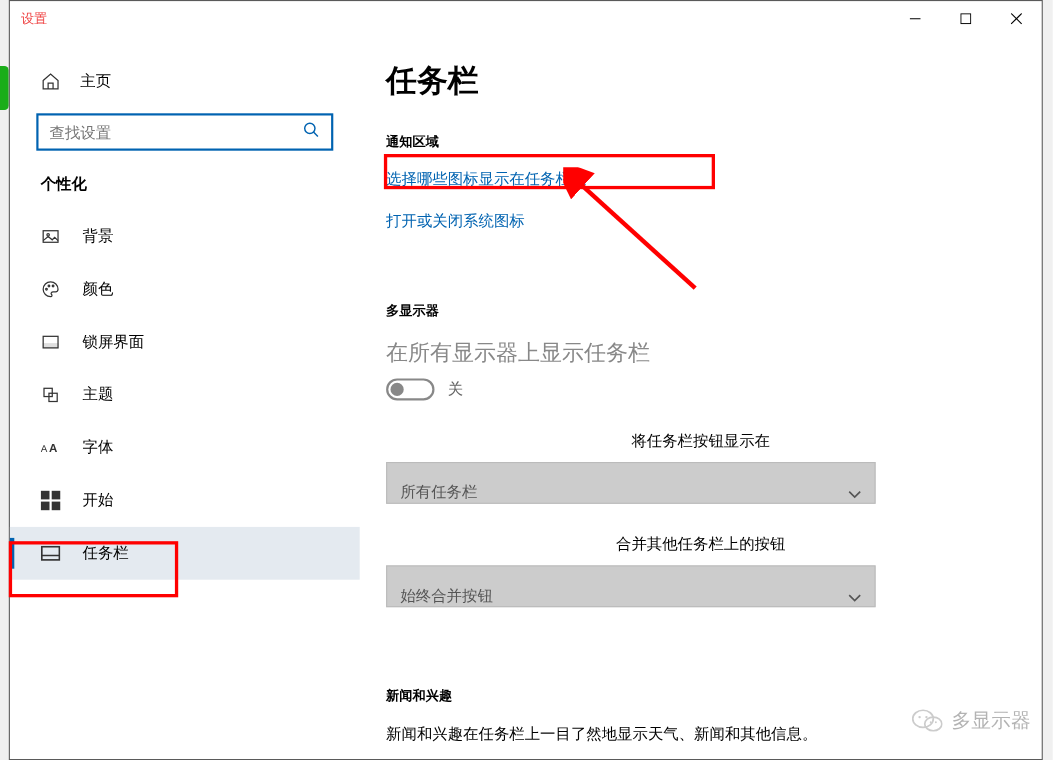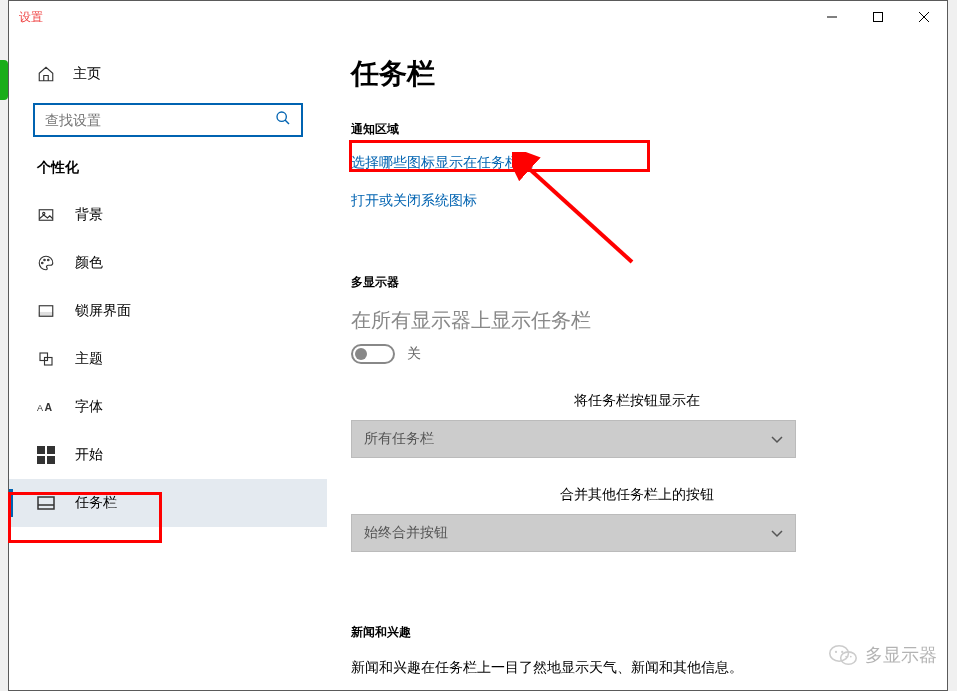--- a/index.html
+++ b/index.html
@@ -27,21 +27,21 @@
 .main { flex: 1; padding: 22px 24px 0 24px; overflow: hidden; }
 .main h1 { font-size: 28px; font-weight: 600; margin-bottom: 28px; }
 .section-title { font-size: 12px; font-weight: 700; margin-bottom: 16px; margin-top: 8px; }
 .link { color: #0063B1; font-size: 14px; display: block; margin-bottom: 20px; cursor: default; }
 .muted-label { color: #888; font-size: 20px; margin-bottom: 10px; }
 .toggle-row { display: flex; align-items: center; gap: 12px; margin-bottom: 28px; }
 .toggle { width: 44px; height: 20px; border: 2px solid #888; border-radius: 10px; position: relative; background: #fff; }
 .toggle::after { content: ""; position: absolute; left: 2px; top: 2px; width: 12px; height: 12px; background: #888; border-radius: 50%; }
 .toggle-label { font-size: 14px; color: #666; }
 .field-label { font-size: 14px; margin-bottom: 10px; color: #000; text-align: center; }
-.select { width: 445px; height: 38px; background: #ccc; border: 1px solid #bbb; display: flex; align-items: center; justify-content: space-between; padding: 0 12px; font-size: 14px; color: #555; margin-bottom: 28px; }
+.select { width: 445px; height: 38px; background: #ccc; border: 1px solid #bbb; display: flex; align-items: flex-end; justify-content: space-between; padding: 0 12px; font-size: 14px; color: #555; margin-bottom: 28px; }
 .select .chev { color: #666; }
 .body-text { font-size: 14px; margin-bottom: 22px; line-height: 1.5; }
 .spacer-lg { height: 36px; }
 
 
 .anno-box { position: absolute; border: 3px solid #ff0000; pointer-events: none; }
 .anno1 { left: 349px; top: 140px; width: 301px; height: 32px; }
 .anno2 { left: 8px; top: 492px; width: 154px; height: 51px; }
 .arrow-svg { position: absolute; left: 512px; top: 152px; width: 130px; height: 120px; pointer-events: none; }
 

